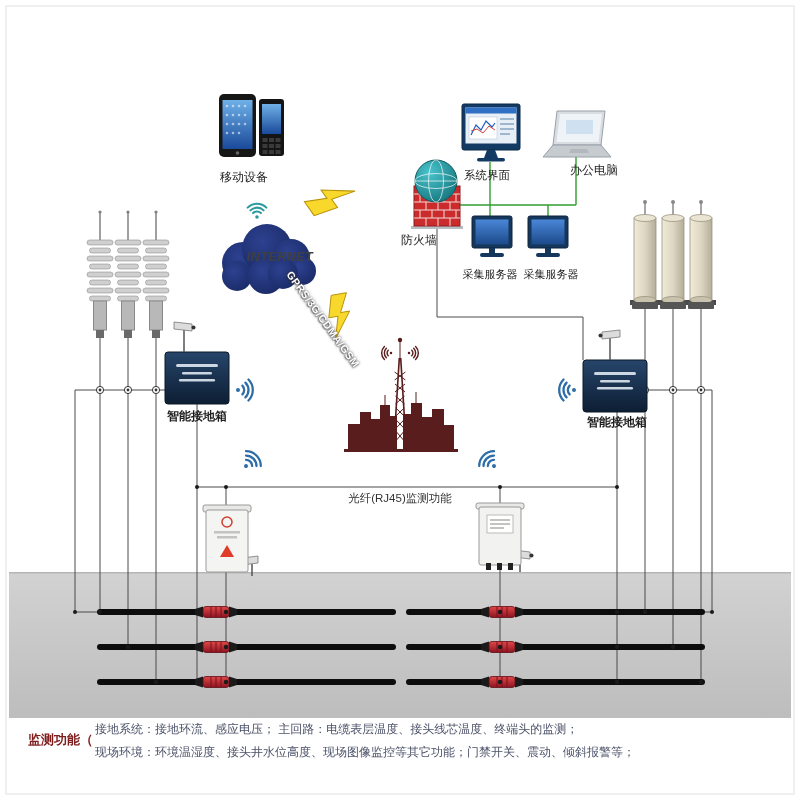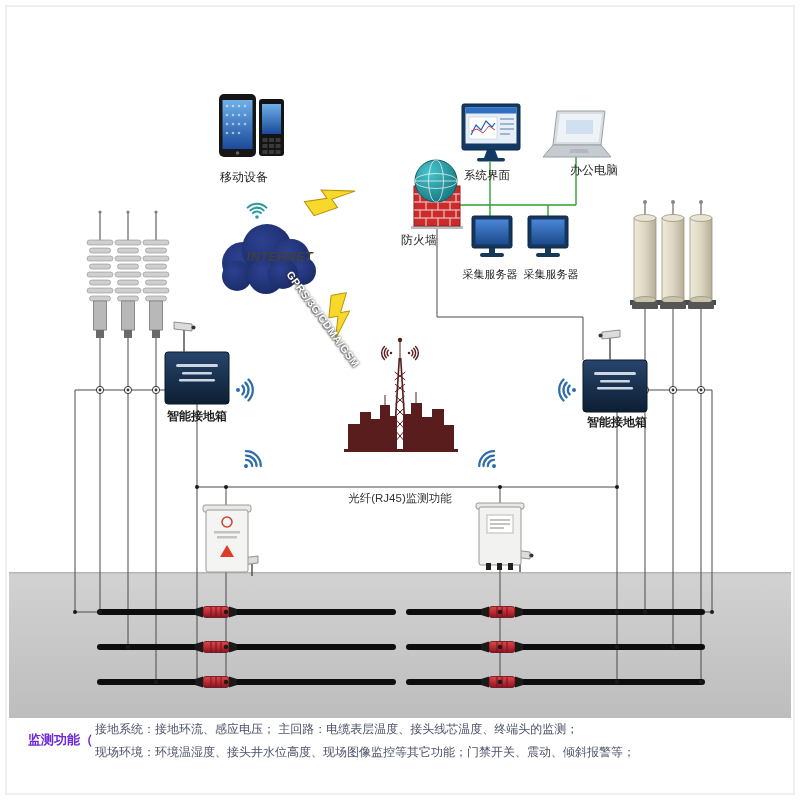--- a/index.html
+++ b/index.html
@@ -17,21 +17,21 @@
   .officepc{left:538px;top:163px;width:64px;margin-left:24px;}
   .collect{left:462px;top:268px;width:56px;font-size:11px;}
   .db{left:518px;top:268px;width:66px;font-size:11px;}
   .leftbox{left:157px;top:409px;width:80px;font-weight:bold;}
   .rightbox{left:577px;top:415px;width:80px;font-weight:bold;}
   .fiber{left:330px;top:492px;width:140px;font-size:11.5px;color:#333;}
   .internet{left:227px;top:250px;width:82px;color:#404040;font-weight:bold;font-style:italic;font-size:12.5px;letter-spacing:.5px;margin-left:12px;}
   .gprs{left:289px;top:266px;transform:rotate(54deg);transform-origin:0 50%;
         color:#fff;font-weight:bold;font-size:10.5px;letter-spacing:.5px;
         text-shadow:0 1px 2px rgba(40,40,40,.95),0 0 3px rgba(70,70,70,.85);}
-  .f-head{left:28px;top:732px;font-size:13px;font-weight:bold;color:#6d28d9;text-align:right;}
+  .f-head{left:28px;top:732px;font-size:13px;font-weight:bold;color:#7f1d1d;text-align:right;}
   .f-line1{left:95px;top:722px;font-size:12px;color:#4b5168;text-align:left;}
   .f-line2{left:95px;top:745px;font-size:12px;color:#4b5168;text-align:left;}
 </style>
 </head>
 <body>
 
 <div class="stage">
 
 <svg width="800" height="800" viewBox="0 0 800 800">
   <defs>

